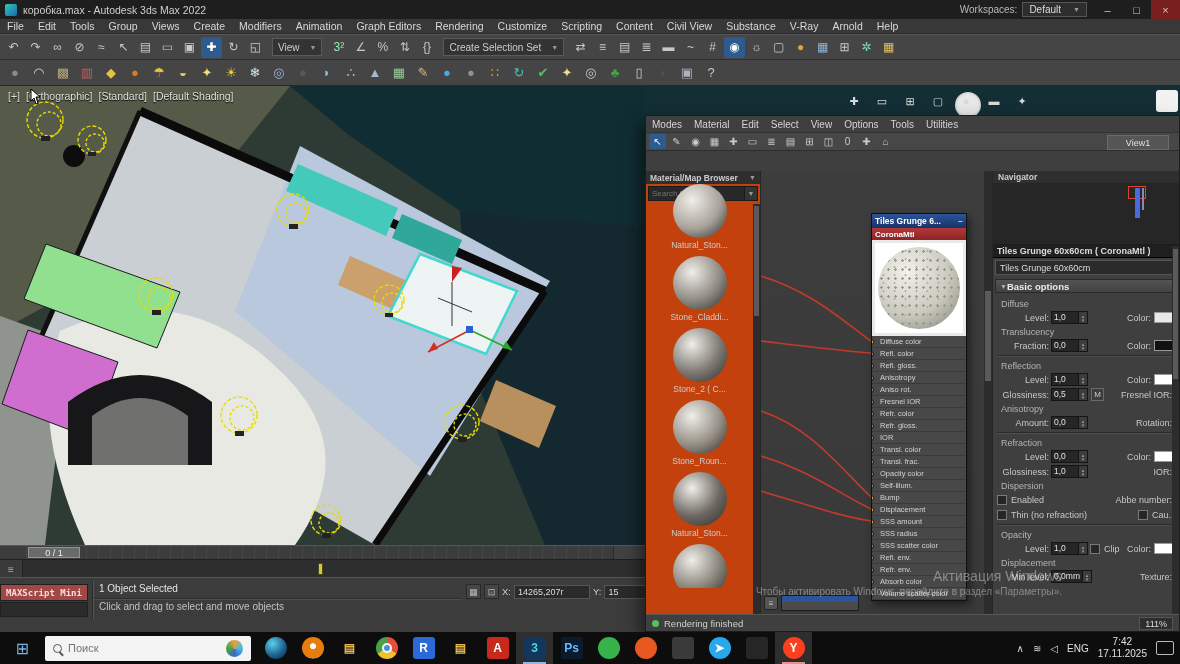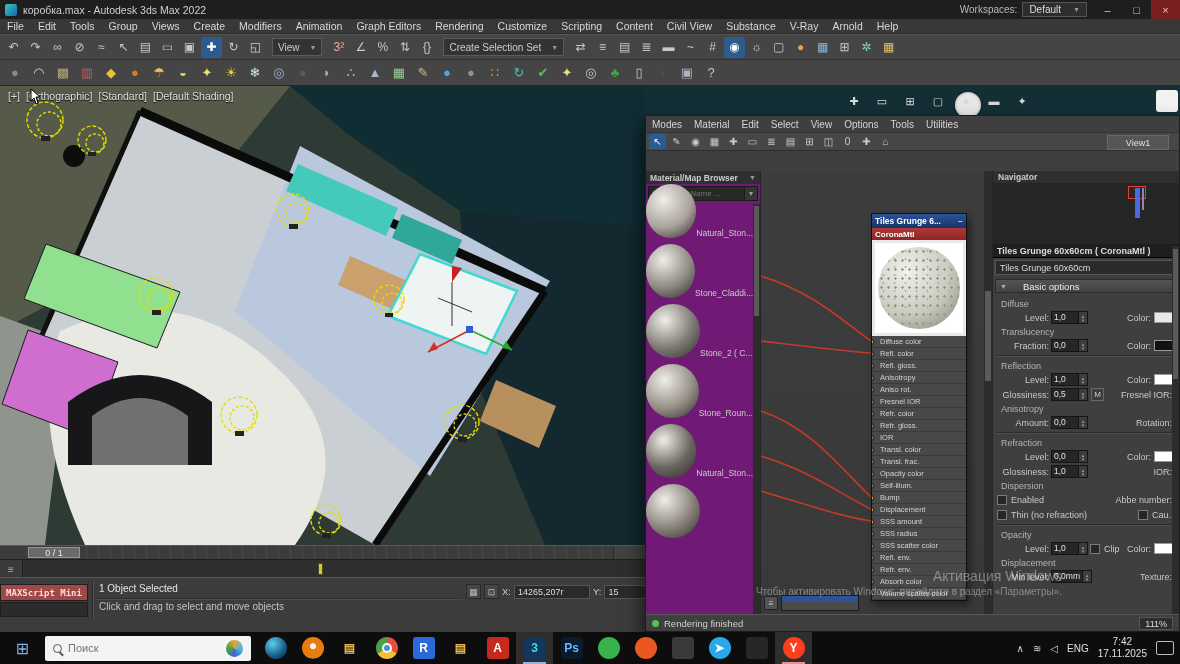--- a/index.html
+++ b/index.html
@@ -67,28 +67,28 @@
   .ed-title{height:20px;background:#3a3a3a;border-bottom:1px solid #2a2a2a;display:flex;align-items:center;gap:6px;padding:0 7px;color:#e0e0e0;font-size:10.5px}
   .ed-logo{width:11px;height:11px;border-radius:50%;background:radial-gradient(circle at 35% 30%,#fff,#d04040 75%)}
   .ed-menu{height:17px;display:flex;align-items:center;color:#d4d4d4;font-size:10px;border-bottom:1px solid #333;background:#3f3f3f}
   .ed-menu span{padding:0 6px}
   .ed-toolbar{height:18px;background:#474747;border-bottom:1px solid #2d2d2d;display:flex;align-items:center;gap:2px;padding:0 3px;position:relative}
   .ed-ticon{width:17px;height:15px;display:flex;align-items:center;justify-content:center;font-size:10px;border-radius:2px;color:#ccc}
   .view1-tab{position:absolute;right:10px;top:2px;width:62px;height:15px;background:#565656;border:1px solid #6a6a6a;color:#e0e0e0;font-size:9px;display:flex;align-items:center;justify-content:center}
   .ed-main{position:absolute;left:0;top:55px;right:0;bottom:17px;display:flex}
 
   
-  .browser{width:115px;border-right:1px solid #262626;background:#701a75;position:relative;overflow:hidden}
+  .browser{width:115px;border-right:1px solid #262626;background:#c2410c;position:relative;overflow:hidden}
   .br-head{height:13px;background:#2f2f2f;color:#ccc;font-size:8.5px;display:flex;align-items:center;justify-content:space-between;padding:0 4px;font-weight:bold}
   .br-head .arr{font-size:7px;color:#999}
   .br-search{height:15px;margin:2px;background:#282828;border:1px solid #1a1a1a;display:flex;align-items:center}
   .br-search input{flex:1;min-width:0;background:transparent;border:none;color:#999;font-size:8px;padding:0 3px}
   .br-search .dd{width:13px;height:100%;background:#353535;color:#999;font-size:7px;display:flex;align-items:center;justify-content:center;border-left:1px solid #1a1a1a}
   .mm-list{position:absolute;left:0;right:7px;top:33px;bottom:0;overflow:hidden;transform:translateY(-26px)}
-  .mm-item{display:flex;flex-direction:row;align-items:flex-end;padding-top:6px}
+  .mm-item{display:flex;flex-direction:column;align-items:center;padding-top:6px}
   .mm-sphere{width:54px;height:54px;border-radius:50%;background:radial-gradient(circle at 35% 30%,#efeee8,var(--tone) 55%,#33322e 96%)}
   .mm-label{margin-top:2px;font-size:8.5px;color:#ccc;height:10px}
   .br-scroll{position:absolute;right:0;top:33px;bottom:0;width:7px;background:#2c2c2c}
   .br-scroll .thumb{margin:2px 1px;height:110px;background:#5a5a5a}
 
   
   .graph{flex:1;position:relative;background:linear-gradient(#3d3d3d,#393939);overflow:hidden}
   .wires{position:absolute;inset:0;z-index:1}
   .node{position:absolute;left:110px;top:42px;width:96px;z-index:2;border:1px solid #101010;box-shadow:3px 4px 8px rgba(0,0,0,.45);background:#444}
   .node-head{height:14px;background:linear-gradient(#2d539a,#173468);color:#fff;font-size:8.5px;font-weight:bold;display:flex;align-items:center;justify-content:space-between;padding:0 3px;white-space:nowrap;overflow:hidden}
@@ -107,21 +107,21 @@
 
   
   .rightcol{width:187px;border-left:1px solid #262626;background:#3f3f3f;display:flex;flex-direction:column;position:relative}
   .nav-head{height:12px;background:#2f2f2f;color:#ccc;font-size:8.5px;font-weight:bold;display:flex;align-items:center;padding:0 5px}
   .nav-map{height:62px;background:#262626;border-bottom:1px solid #1c1c1c;position:relative}
   .nav-rect{position:absolute;left:135px;top:3px;width:18px;height:13px;border:1px solid #e04030}
   .nav-strip{position:absolute;left:142px;top:5px;width:5px;height:30px;background:#4a6ae0}
   .nav-strip2{position:absolute;left:149px;top:5px;width:2px;height:22px;background:#88b}
   .p-head{height:13px;background:#1f1f1f;border-bottom:1px solid #000;color:#dcdcdc;font-size:9px;font-weight:bold;display:flex;align-items:center;padding:0 4px;white-space:nowrap;overflow:hidden}
   .p-name{height:15px;margin:2px;background:#2b2b2b;border:1px solid #555;color:#ddd;font-size:9px;display:flex;align-items:center;padding:0 4px}
-  .rollout{height:14px;margin:2px 2px 1px;background:linear-gradient(#535353,#424242);border:1px solid #2a2a2a;color:#ecesec;color:#ececec;font-size:9.5px;font-weight:normal;display:flex;align-items:center;gap:16px;padding:0 4px}
+  .rollout{height:14px;margin:2px 2px 1px;background:linear-gradient(#535353,#424242);border:1px solid #2a2a2a;color:#ecesec;color:#ececec;font-size:9.5px;font-weight:bold;display:flex;align-items:center;gap:0;padding:0 4px}
   .rollout .tri{color:#8fb8d0;font-size:7px}
   .pbody{flex:1;overflow:hidden;padding-top:3px}
   .ptitle{color:#b4b4b4;font-size:9px;padding:2px 0 0 8px;height:13px}
   .prow{display:flex;align-items:center;height:15px;padding-left:2px;font-size:9px;color:#c8c8c8;white-space:nowrap}
   .pl{width:54px;text-align:right;margin-right:2px;flex:0 0 auto}
   .spin{display:inline-flex;align-items:stretch;height:13px;background:#262626;border:1px solid #141414;flex:0 0 auto}
   .spin .v{min-width:26px;text-align:left;color:#e2e2e2;font-size:8.5px;line-height:11px;padding:0 2px}
   .spin .a{width:9px;background:#3d3d3d;border-left:1px solid #141414;display:flex;flex-direction:column;align-items:center;justify-content:center;color:#999;font-size:5px;line-height:4px}
   .rlab{margin-left:auto;padding-right:3px;flex:0 0 auto}
   .sw{width:22px;height:11px;border:1px solid #999;background:#888;margin-right:3px;flex:0 0 auto}
@@ -245,21 +245,21 @@
         <i style="color: rgb(200, 200, 200);">◱</i>
       </span>
     </span>
   <span class="dropdown" data-name="center-mode-dropdown">
     <span>View</span>
       <span class="arr" data-name="chevron-down-icon">▼</span>
   </span>
   <span style="display:flex;gap:1px">
 
   <span class="ticon" data-name="snap-toggle-3d-icon">
-        <i style="color: #fca5a5;">3²</i>
+        <i style="color: #86efac;">3²</i>
       </span>
       <span class="ticon" data-name="angle-snap-icon">
         <i style="color: rgb(200, 200, 200);">∠</i>
       </span>
       <span class="ticon" data-name="percent-snap-icon">
         <i style="color: rgb(200, 200, 200);">%</i>
       </span>
       <span class="ticon" data-name="spinner-snap-icon">
         <i style="color: rgb(200, 200, 200);">⇅</i>
       </span>

